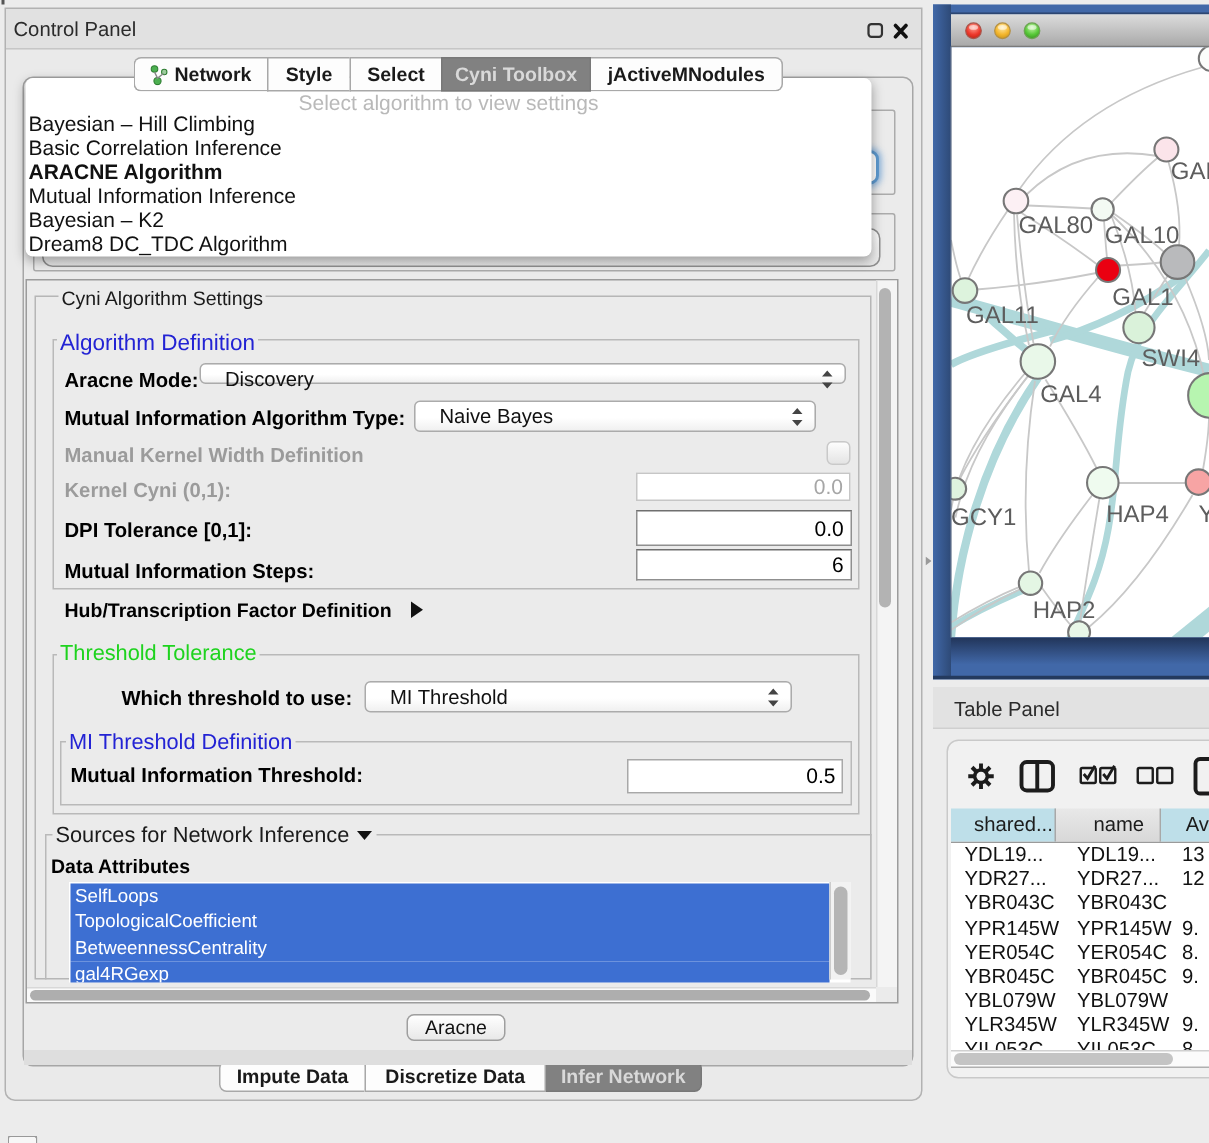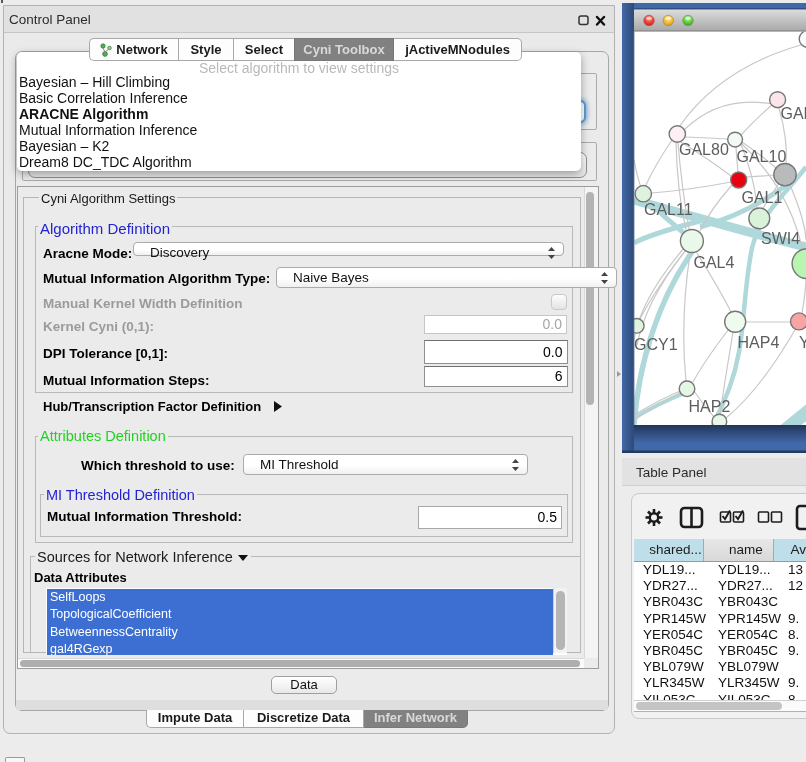--- a/index.html
+++ b/index.html
@@ -55,38 +55,38 @@
 <div class="abs" style="left:39px;top:191px;background:#ebebeb;padding:0 2px;font-size:13px;color:#1a1a1a;">Cyni Algorithm Settings</div>
 
 <div class="abs" style="left:35px;top:226px;width:538px;height:167px;border:1px solid #b9b9b9;"></div>
 <div class="abs" style="left:38px;top:220px;background:#ebebeb;padding:0 2px;font-size:15px;color:#2323d4;">Algorithm Definition</div>
 
 <div class="abs b" style="left:43px;top:246px;font-size:13.5px;">Aracne Mode:</div>
 <div class="abs combo" style="left:133px;top:242px;width:431px;height:14px;">Discovery<svg class="car" width="9" height="14">
       <path d="M4.5 1 L8 5 L1 5 Z M4.5 13 L8 9 L1 9 Z" fill="#444"></path>
     </svg></div>
 <div class="abs b" style="left:43px;top:271px;font-size:13.5px;">Mutual Information Algorithm Type:</div>
-<div class="abs combo" style="left:276px;top:267px;width:341px;height:21px;">Naive Bayes<svg class="car" width="9" height="14">
+<div class="abs combo" style="left:276px;top:267px;width:268px;height:21px;">Naive Bayes<svg class="car" width="9" height="14">
       <path d="M4.5 1 L8 5 L1 5 Z M4.5 13 L8 9 L1 9 Z" fill="#444"></path>
     </svg></div>
 <div class="abs b" style="left:43px;top:296px;font-size:13.5px;color:#9b9b9b;">Manual Kernel Width Definition</div>
 <div class="abs" style="left:551px;top:294px;width:16px;height:16px;border:1px solid #c9c9c9;border-radius:4px;background:linear-gradient(#fdfdfd,#e4e4e4);"></div>
 <div class="abs b" style="left:43px;top:319px;font-size:13.5px;color:#9b9b9b;">Kernel Cyni (0,1):</div>
 <div class="abs inp" style="left:424px;top:315px;width:143px;height:19px;border:1px solid #c6c6c6;color:#a6a6a6;">0.0</div>
 <div class="abs b" style="left:43px;top:346px;font-size:13.5px;">DPI Tolerance [0,1]:</div>
 <div class="abs inp" style="left:424px;top:339.5px;width:143.5px;height:24px;border:1px solid #8f8f8f;border-top:1px solid #6f6f6f;line-height:22px;">0.0</div>
 <div class="abs b" style="left:43px;top:373px;font-size:13.5px;">Mutual Information Steps:</div>
 <div class="abs inp" style="left:424px;top:365.5px;width:143.5px;height:21.5px;border:1px solid #8f8f8f;border-top:1px solid #6f6f6f;line-height:19px;">6</div>
 <div class="abs b" style="left:43px;top:399px;font-size:13px;">Hub/Transcription Factor Definition</div>
 <svg class="abs" style="left:272px;top:400px" width="11" height="13">
     <path d="M2 1 L10 6.5 L2 12 Z" fill="#111"></path>
   </svg>
 
 <div class="abs" style="left:35px;top:436px;width:538px;height:107px;border:1px solid #b9b9b9;"></div>
-<div class="abs" style="left:38px;top:428px;background:#ebebeb;padding:0 2px;font-size:14.5px;color:#1ed31e;">Attributes Definition</div>
+<div class="abs" style="left:38px;top:428px;background:#ebebeb;padding:0 2px;font-size:14.5px;color:#1ed31e;">Threshold Tolerance</div>
 <div class="abs b" style="left:81px;top:458px;font-size:13.5px;">Which threshold to use:</div>
 <div class="abs combo" style="left:243px;top:454px;width:285px;height:21px;">MI Threshold<svg class="car" width="9" height="14">
       <path d="M4.5 1 L8 5 L1 5 Z M4.5 13 L8 9 L1 9 Z" fill="#444"></path>
     </svg></div>
 <div class="abs" style="left:40px;top:494px;width:528px;height:43px;border:1px solid #b9b9b9;"></div>
 <div class="abs" style="left:44px;top:487px;background:#ebebeb;padding:0 2px;font-size:14.5px;color:#2323d4;">MI Threshold Definition</div>
 <div class="abs b" style="left:47px;top:509px;font-size:13.5px;">Mutual Information Threshold:</div>
 <div class="abs inp" style="left:418px;top:506px;width:144px;height:23px;border:1px solid #a8a8a8;line-height:21px;">0.5</div>
 
 <div class="abs" style="left:30px;top:556px;width:551px;height:97px;border:1px solid #b9b9b9;border-bottom:none;"></div>
@@ -96,21 +96,21 @@
 <div class="abs b" style="left:34px;top:570px;font-size:13px;">Data Attributes</div>
 <div class="abs" style="left:46px;top:588px;width:521px;height:67px;background:#fff;overflow:hidden;padding:1px 0 0 1px;">
  <div class="li">SelfLoops</div>
     <div class="li">TopologicalCoefficient</div>
     <div class="li">BetweennessCentrality</div>
     <div class="li">gal4RGexp</div>
 </div>
 <div class="abs" style="left:553px;top:588px;width:14px;height:65px;background:#f2f2f2;border-left:1px solid #ccc;"></div>
 <div class="abs" style="left:556px;top:591px;width:9px;height:59px;background:#b5b5b5;border-radius:4.5px;"></div>
 
-<div class="abs" style="left:271px;top:676px;width:66px;height:18px;border:1px solid #9f9f9f;border-radius:5px;background:linear-gradient(#ffffff,#e8e8e8);text-align:center;font-size:13px;line-height:16px;color:#111;">Data</div>
+<div class="abs" style="left:271px;top:676px;width:66px;height:18px;border:1px solid #9f9f9f;border-radius:5px;background:linear-gradient(#ffffff,#e8e8e8);text-align:center;font-size:13px;line-height:16px;color:#111;">Aracne</div>
 <div class="abs" style="left:146px;top:707px;height:21px;display:flex;font-size:13px;font-weight:bold;color:#1a1a1a;">
  <div style="width:97px;background:#fdfdfd;border:1px solid #a8a8a8;border-right:none;border-radius:5px 0 0 5px;display:flex;align-items:center;justify-content:center;">Impute Data</div>
  <div style="width:121px;background:#fdfdfd;border:1px solid #a8a8a8;display:flex;align-items:center;justify-content:center;">Discretize Data</div>
  <div style="width:104px;background:#818181;border:1px solid #787878;border-left:none;border-radius:0 5px 5px 0;color:#d9d9d9;display:flex;align-items:center;justify-content:center;">Infer Network</div>
 </div>
 
 <div class="abs" style="left:16px;top:700px;width:592px;height:10px;background:#dedede;"></div>
 
 <div class="abs" style="left:17px;top:52px;width:564px;height:119px;background:#fff;border-radius:5px;box-shadow:0 3px 8px rgba(0,0,0,.35);z-index:5;">
  <div style="text-align:center;color:#b9b9b9;font-size:14px;margin-top:8px;">Select algorithm to view settings</div>

